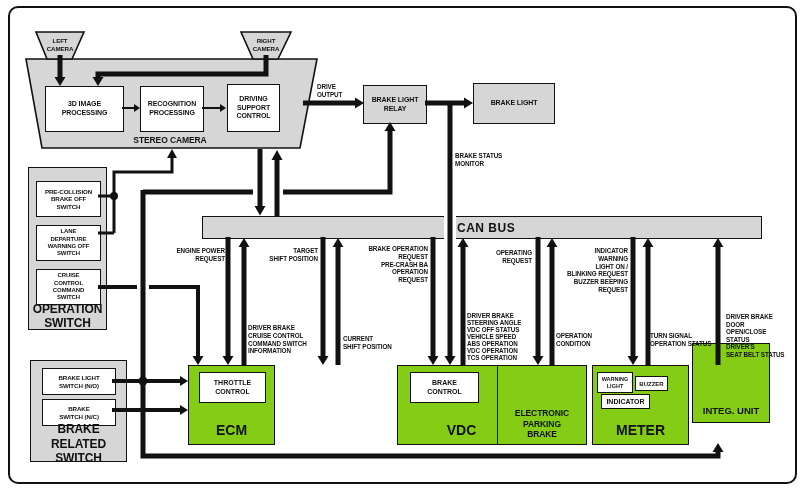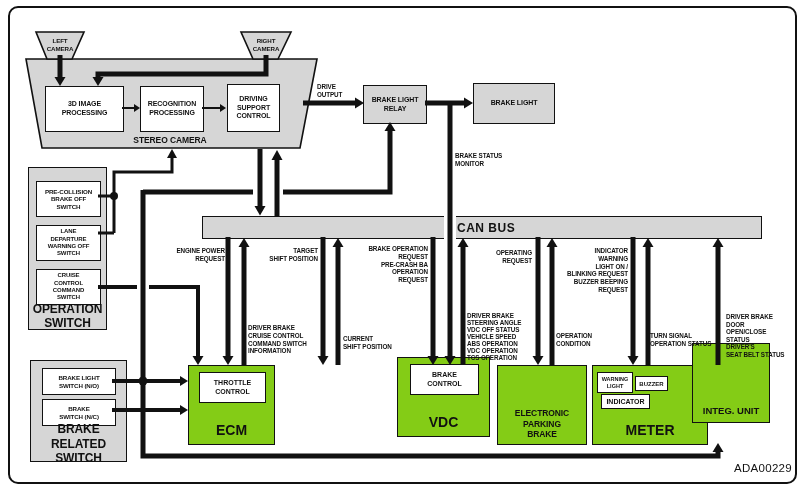--- a/index.html
+++ b/index.html
@@ -103,31 +103,31 @@
 SWITCH (N/C)</div>
       <div class="abs cbox plain f8" style="left:0;top:70px;width:95px;height:26px;">BRAKE RELATED
 SWITCH</div>
     </div>
 
     <div class="ecu" style="left:188px;top:365px;width:85px;height:78px;">
       <div class="module f7" style="left:10px;top:6px;width:65px;height:29px;">THROTTLE
 CONTROL</div>
       <div class="ecu-name">ECM</div>
     </div>
-    <div class="ecu" style="left:397px;top:357px;width:91px;height:78px;">
+    <div class="ecu" style="left:397px;top:365px;width:91px;height:78px;padding-left:36px;">
       <div class="module f7" style="left:12px;top:6px;width:67px;height:29px;">BRAKE
 CONTROL</div>
       <div class="ecu-name">VDC</div>
     </div>
     <div class="ecu" style="left:497px;top:365px;width:88px;height:78px;">
       <div class="abs cbox plain pre" style="left:0;bottom:5px;width:88px;font-size:8.5px;line-height:1.2;font-weight:bold;">ELECTRONIC
 PARKING
 BRAKE</div>
     </div>
-    <div class="ecu" style="left:592px;top:365px;width:95px;height:78px;padding-left:19px;">
+    <div class="ecu" style="left:592px;top:365px;width:95px;height:78px;">
       <div class="module" style="left:4px;top:6px;width:34px;height:19px;font-size:5.5px;line-height:1.2;">WARNING
 LIGHT</div>
       <div class="module" style="left:42px;top:10px;width:31px;height:13px;font-size:6px;">BUZZER</div>
       <div class="module" style="left:8px;top:28px;width:47px;height:13px;font-size:7px;">INDICATOR</div>
       <div class="ecu-name">METER</div>
     </div>
     <div class="ecu" style="left:692px;top:343px;width:76px;height:78px;">
       <div class="ecu-name" style="font-size:9.5px;">INTEG. UNIT</div>
     </div>
 
@@ -165,21 +165,20 @@
 REQUEST</div>
     <div class="sig" style="left:650px;top:332px;width:72px;">TURN SIGNAL
 OPERATION STATUS</div>
     <div class="sig" style="left:726px;top:313px;width:68px;line-height:1.2;">DRIVER BRAKE
 DOOR
 OPEN/CLOSE
 STATUS
 DRIVER'S
 SEAT BELT STATUS</div>
 
-    <div class="abs ada" style="left:650px;top:462px;width:142px;">ADA00229</div>
   </div>
 
   <svg class="lines" width="804" height="490" viewBox="0 0 804 490">
     <g stroke="#111" fill="#111">
 
       <g>
         <path d="M60,55 V77" fill="none" stroke-width="5"></path>
         <polygon points="54.5,77 65.5,77 60,86" stroke="none"></polygon>
       </g>
 

